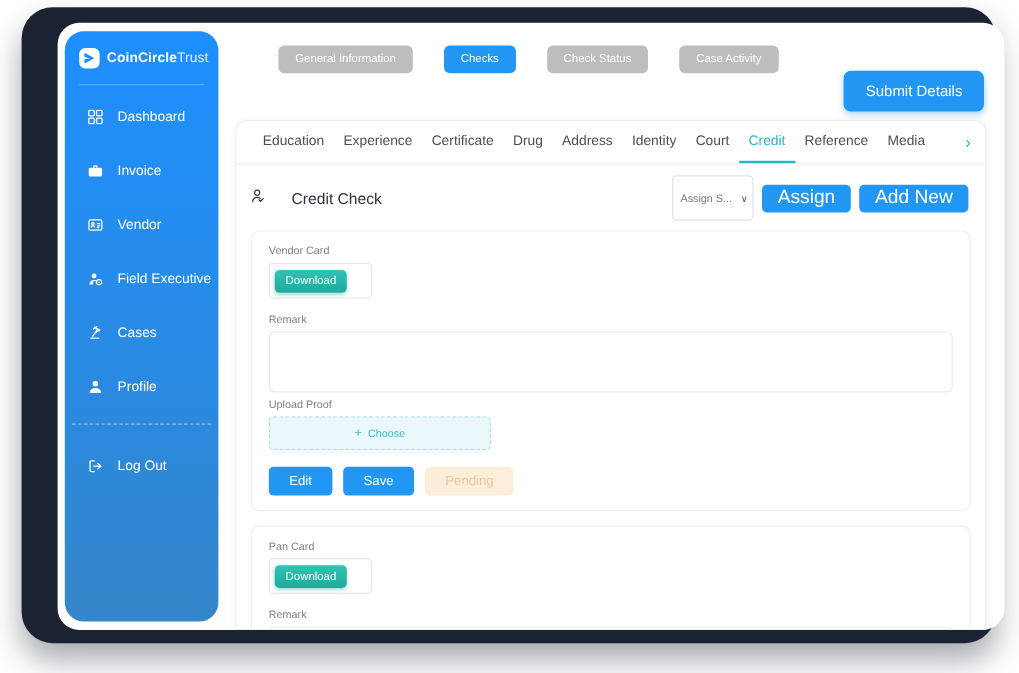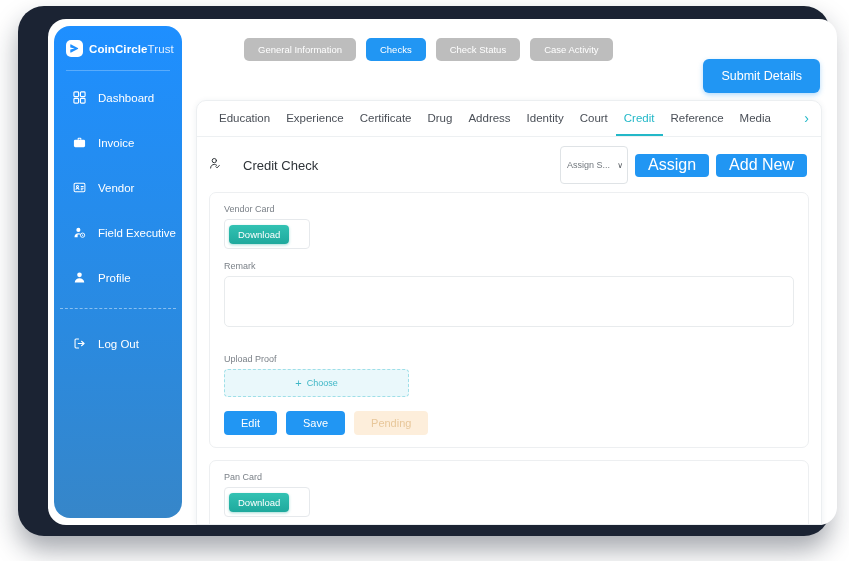--- a/index.html
+++ b/index.html
@@ -76,22 +76,22 @@
   .nav-sep {
     margin: 8px 6px 0 6px;
     border-top: 1px dashed rgba(255,255,255,.45);
     height: 0;
   }
   .logout { margin-top: 20px; }
 
   
   .toptabs {
     position: absolute;
-    left: 152px; top: 19px;
-    display: flex; gap: 10px; padding-left: 44px;
+    left: 140px; top: 19px;
+    display: flex; gap: 26px; padding-left: 44px;
   }
   .pill {
     height: 23px;
     padding: 0 14px;
     border-radius: 5px;
     background: #bdbdbd;
     color: #ffffff;
     font-size: 9.5px;
     display: flex; align-items: center; justify-content: center;
     cursor: pointer;
@@ -218,21 +218,21 @@
     box-shadow: 0 1px 3px rgba(31,169,157,.4);
   }
   .remark-label { margin-top: 12px; }
   .remark-box {
     width: 100%;
     height: 51px;
     border: 1px solid #e8ebed;
     border-radius: 5px;
     background: #fff;
   }
-  .upload-label { margin-top: 27px; }
+  .upload-label { margin-top: 5px; }
   .upload-box {
     width: 185px; height: 28px;
     border: 1px dashed #9fdfe8;
     border-radius: 4px;
     background: #eaf8fb;
     display: flex; align-items: center; justify-content: center;
     gap: 5px;
     color: #3fb7c6;
     font-size: 9px;
     cursor: pointer;
@@ -316,20 +316,32 @@
             <svg width="13" height="13" viewBox="0 0 14 14" fill="#fff">
               <circle cx="5.8" cy="4.2" r="2.2"></circle>
               <path d="M1.6 12c0-2.4 1.9-4.1 4.2-4.1 1.2 0 2.3.4 3 1.2H5v2.9Z"></path>
               <circle cx="10.3" cy="9.9" r="2.3" fill="none" stroke="#fff" stroke-width="1"></circle>
               <circle cx="10.3" cy="9.9" r=".7"></circle>
             </svg>
           </span>
           <span>Field Executive</span>
         </div>
 
+        <div class="nav-item">
+          <span class="ico">
+            <svg width="13" height="13" viewBox="0 0 14 14" fill="none" stroke="#fff" stroke-width="1.15" stroke-linecap="round">
+              <path d="M3 11.6h7"></path>
+              <path d="M4.6 9.8 9.2 3.2"></path>
+              <path d="M6.2 1.9 10.6 4.9"></path>
+              <path d="M5.2 3.4 8.2 1.3"></path>
+              <path d="M7.4 6.6 11 4.1"></path>
+            </svg>
+          </span>
+          <span>Cases</span>
+        </div>
 
         <div class="nav-item">
           <span class="ico">
             <svg width="13" height="13" viewBox="0 0 14 14" fill="#fff">
               <circle cx="7" cy="4.1" r="2.5"></circle>
               <path d="M1.9 12.3c0-2.6 2.3-4.4 5.1-4.4s5.1 1.8 5.1 4.4Z"></path>
             </svg>
           </span>
           <span>Profile</span>
         </div>

